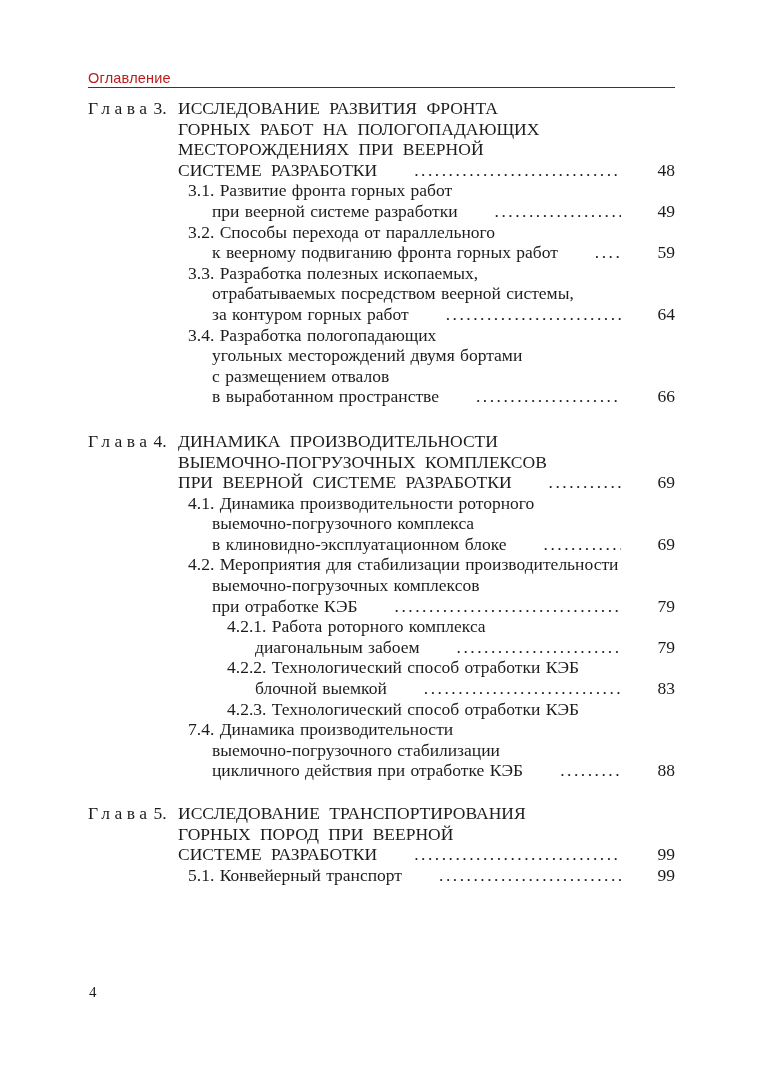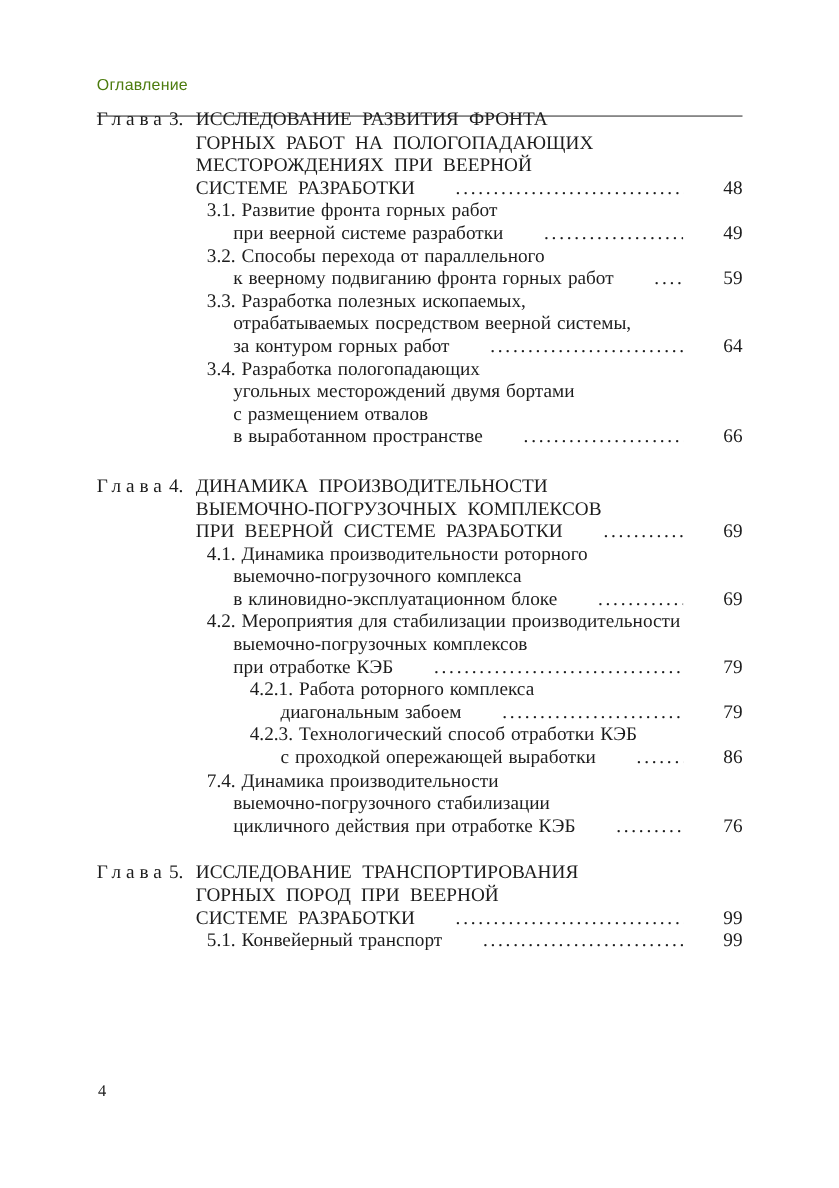--- a/index.html
+++ b/index.html
@@ -12,22 +12,22 @@
     font-family: "Liberation Serif", "DejaVu Serif", serif;
     color: #1c1c1c;
   }
 
   
   .page-header {
     position: absolute;
     left: 88px; right: 88px; top: 70px;
     font-family: "Liberation Sans", "DejaVu Sans", sans-serif;
     font-size: 14.5px;
-    color: #4d7c0f;
-    padding-bottom: 19px;
+    color: #b91c1c;
+    padding-bottom: 1px;
     border-bottom: 1.8px solid #383838;
     letter-spacing: 0.2px;
   }
 
   
   .toc {
     position: absolute;
     left: 88px; right: 88px; top: 98px;
     font-size: 17.5px;
     line-height: 20.6px;
@@ -156,34 +156,37 @@
       </div>
       <div class="entry">
         <div class="entry-line e2-first">4.2.1. Работа роторного комплекса</div>
         <div class="entry-line e2-cont leader-line">
           <span class="txt">диагональным забоем</span>
           <span class="dots"></span>
           <span class="pg">79</span>
         </div>
       </div>
       <div class="entry">
+        <div class="entry-line e2-first">4.2.2. Технологический способ отработки КЭБ</div>
+        <div class="entry-line e2-cont leader-line">
+          <span class="txt">блочной выемкой</span>
+          <span class="dots"></span>
+          <span class="pg">83</span>
+        </div>
+      </div>
+      <div class="entry">
         <div class="entry-line e2-first">4.2.3. Технологический способ отработки КЭБ</div>
-        <div class="entry-line e2-cont leader-line">
-          <span class="txt">с проходкой опережающей выработки</span>
-          <span class="dots"></span>
-          <span class="pg">86</span>
-        </div>
       </div>
       <div class="entry">
         <div class="entry-line e1-first">7.4. Динамика производительности</div>
         <div class="entry-line e1-cont">выемочно-погрузочного стабилизации</div>
         <div class="entry-line e1-cont leader-line">
           <span class="txt">цикличного действия при отработке КЭБ</span>
           <span class="dots"></span>
-          <span class="pg">76</span>
+          <span class="pg">88</span>
         </div>
       </div>
     </div>
     <div class="chapter gap-md">
       <div class="ch-line ch-first"><span class="ch-label"><span class="ch-word">Глава</span><span class="ch-num">5.</span></span><span>ИССЛЕДОВАНИЕ ТРАНСПОРТИРОВАНИЯ</span></div>
       <div class="ch-line ch-cont">ГОРНЫХ ПОРОД ПРИ ВЕЕРНОЙ</div>
       <div class="ch-line ch-cont leader-line">
         <span class="txt">СИСТЕМЕ РАЗРАБОТКИ</span>
         <span class="dots"></span>
         <span class="pg">99</span>

